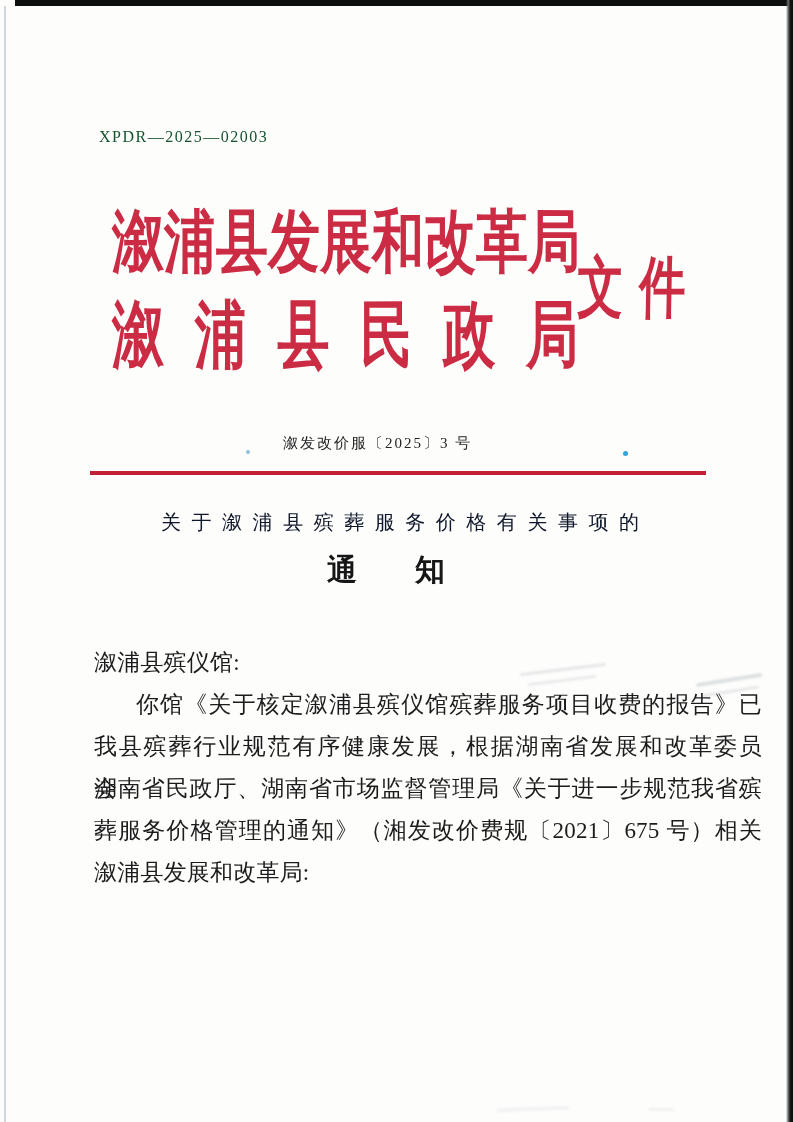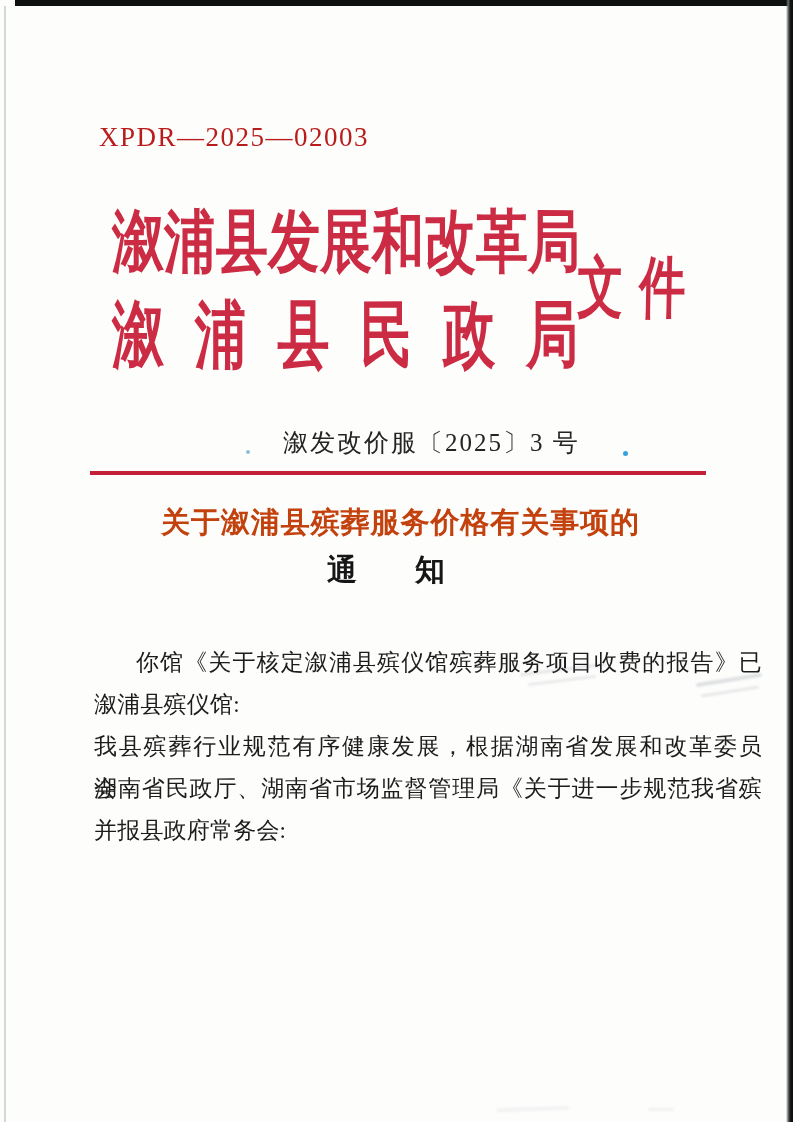--- a/index.html
+++ b/index.html
@@ -33,21 +33,21 @@
   .smudge-1 { left: 520px; top: 668px; width: 86px; height: 3px; opacity: .22; transform: rotate(-7deg); }
   .smudge-2 { left: 528px; top: 679px; width: 68px; height: 3px; opacity: .18; transform: rotate(-7deg); }
   .smudge-3 { left: 696px; top: 678px; width: 66px; height: 4px; opacity: .28; transform: rotate(-9deg); }
   .smudge-4 { left: 701px; top: 690px; width: 58px; height: 3px; opacity: .2; transform: rotate(-9deg); }
   .smudge-5 { left: 497px; top: 1107px; width: 72px; height: 4px; opacity: .10; transform: rotate(-2deg); }
   .smudge-6 { left: 648px; top: 1108px; width: 26px; height: 3px; opacity: .10; }
 
   
   .archive-code {
     position: absolute; left: 99px; top: 122px;
-    font-size: 27px; line-height: 30px; letter-spacing: 1.5px; color: #b91c1c;
+    font-size: 16px; line-height: 30px; letter-spacing: 1.5px; color: #14532d;
   }
 
   
   .red { color: var(--header-red, #cc2b44); }
   .agency-line {
     position: absolute; left: 112px; width: 466px;
     font-weight: bold; font-size: 52px; line-height: 56px;
     transform-origin: left top; white-space: nowrap;
   }
   .agency-line-1 { top: 206px; transform: scaleY(1.32); letter-spacing: 0px; }
@@ -58,31 +58,31 @@
   .doc-type-suffix {
     position: absolute; left: 578px; top: 252px;
     font-weight: bold; font-size: 46px; line-height: 50px; letter-spacing: 16px;
     transform: scaleY(1.45) skewX(-1.5deg); transform-origin: left top;
     white-space: nowrap;
   }
 
   
   .doc-number {
     position: absolute; left: 283px; top: 428px;
-    font-size: 25px; line-height: 30px; letter-spacing: 2px; color: #242424;
+    font-size: 15px; line-height: 30px; letter-spacing: 2px; color: #242424;
   }
   .red-rule {
     position: absolute; left: 90px; top: 471px; width: 616px; height: 4px;
     background: var(--rule-red, #c32038);
   }
 
   
   .title-line-1 {
     position: absolute; left: 161px; top: 504px; width: 478px;
-    font-size: 29px; line-height: 36px; font-weight: bold; color: #c2410c;
+    font-size: 20px; line-height: 36px; font-weight: normal; color: #0f172a;
     text-align: justify; text-align-last: justify; text-justify: inter-character;
   }
   .title-line-2 {
     position: absolute; left: 327px; top: 551px; width: 118px;
     font-size: 30px; line-height: 38px; font-weight: bold; color: #161616;
     display: flex; justify-content: space-between;
   }
 
   
   .body-text {
@@ -121,20 +121,21 @@
 
   <div class="red-rule"></div>
 
   <div class="title-line-1">关于溆浦县殡葬服务价格有关事项的</div>
   <div class="title-line-2">
     <span>通</span>
     <span>知</span>
   </div>
 
   <div class="body-text">
+    <div class="bline">溆浦县殡仪馆:</div>
     <div class="bline jline indent">你馆《关于核定溆浦县殡仪馆殡葬服务项目收费的报告》已</div>
-    <div class="bline">溆浦县殡仪馆:</div>
     <div class="bline jline">我县殡葬行业规范有序健康发展，根据湖南省发展和改革委员会、</div>
     <div class="bline jline">湖南省民政厅、湖南省市场监督管理局《关于进一步规范我省殡</div>
-    <div class="bline">并报县政府常务会:</div>
+    <div class="bline jline">葬服务价格管理的通知》（湘发改价费规〔2021〕675 号）相关</div>
+    <div class="bline">溆浦县发展和改革局:</div>
   </div>
 
 </div>
 
 </body></html>

